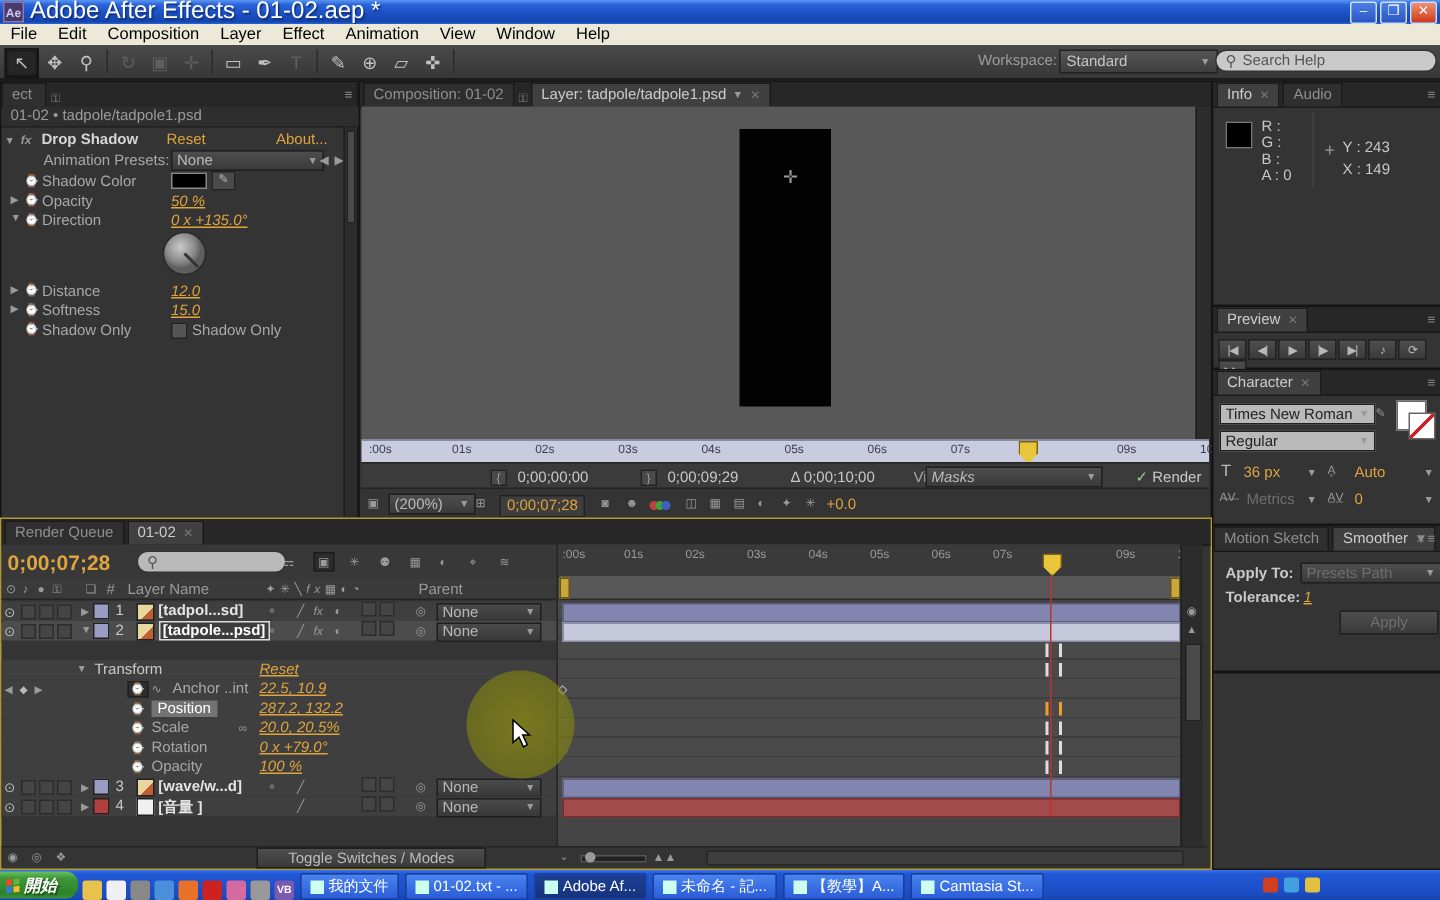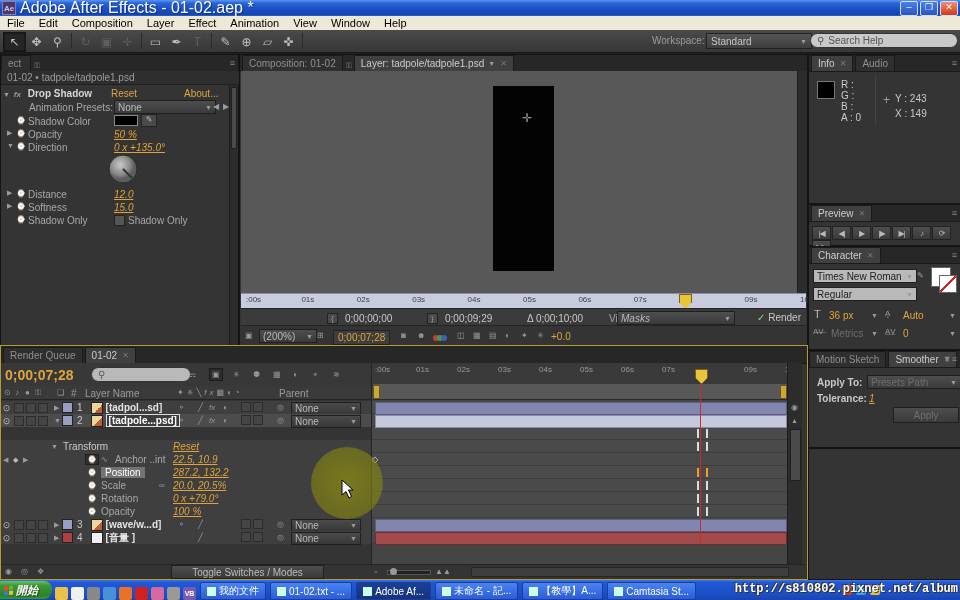--- a/index.html
+++ b/index.html
@@ -644,15 +644,14 @@
         </span>
         <span class="taskbtn">
           <span class="ic"></span>
           <span>Camtasia St...</span>
         </span>
       </span>
   </div>
   <span class="tray-ic" style="right:108px;background:#d04020;border-radius:2px;"></span>
   <span class="tray-ic" style="right:94px;background:#40a0e0;border-radius:2px;"></span>
   <span class="tray-ic" style="right:80px;background:#e0c040;border-radius:2px;"></span>
-  <span id="watermark">http://s810802.pixnet.net/album</span>
 
 </div>
 
 </body></html>

